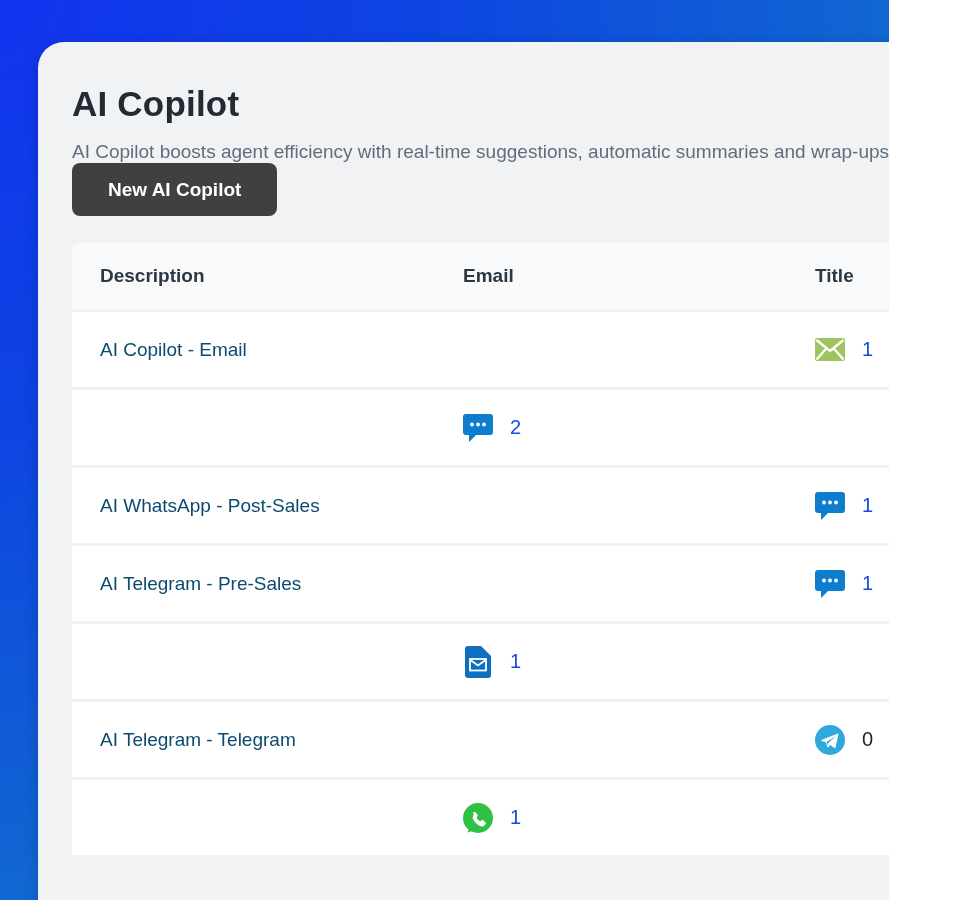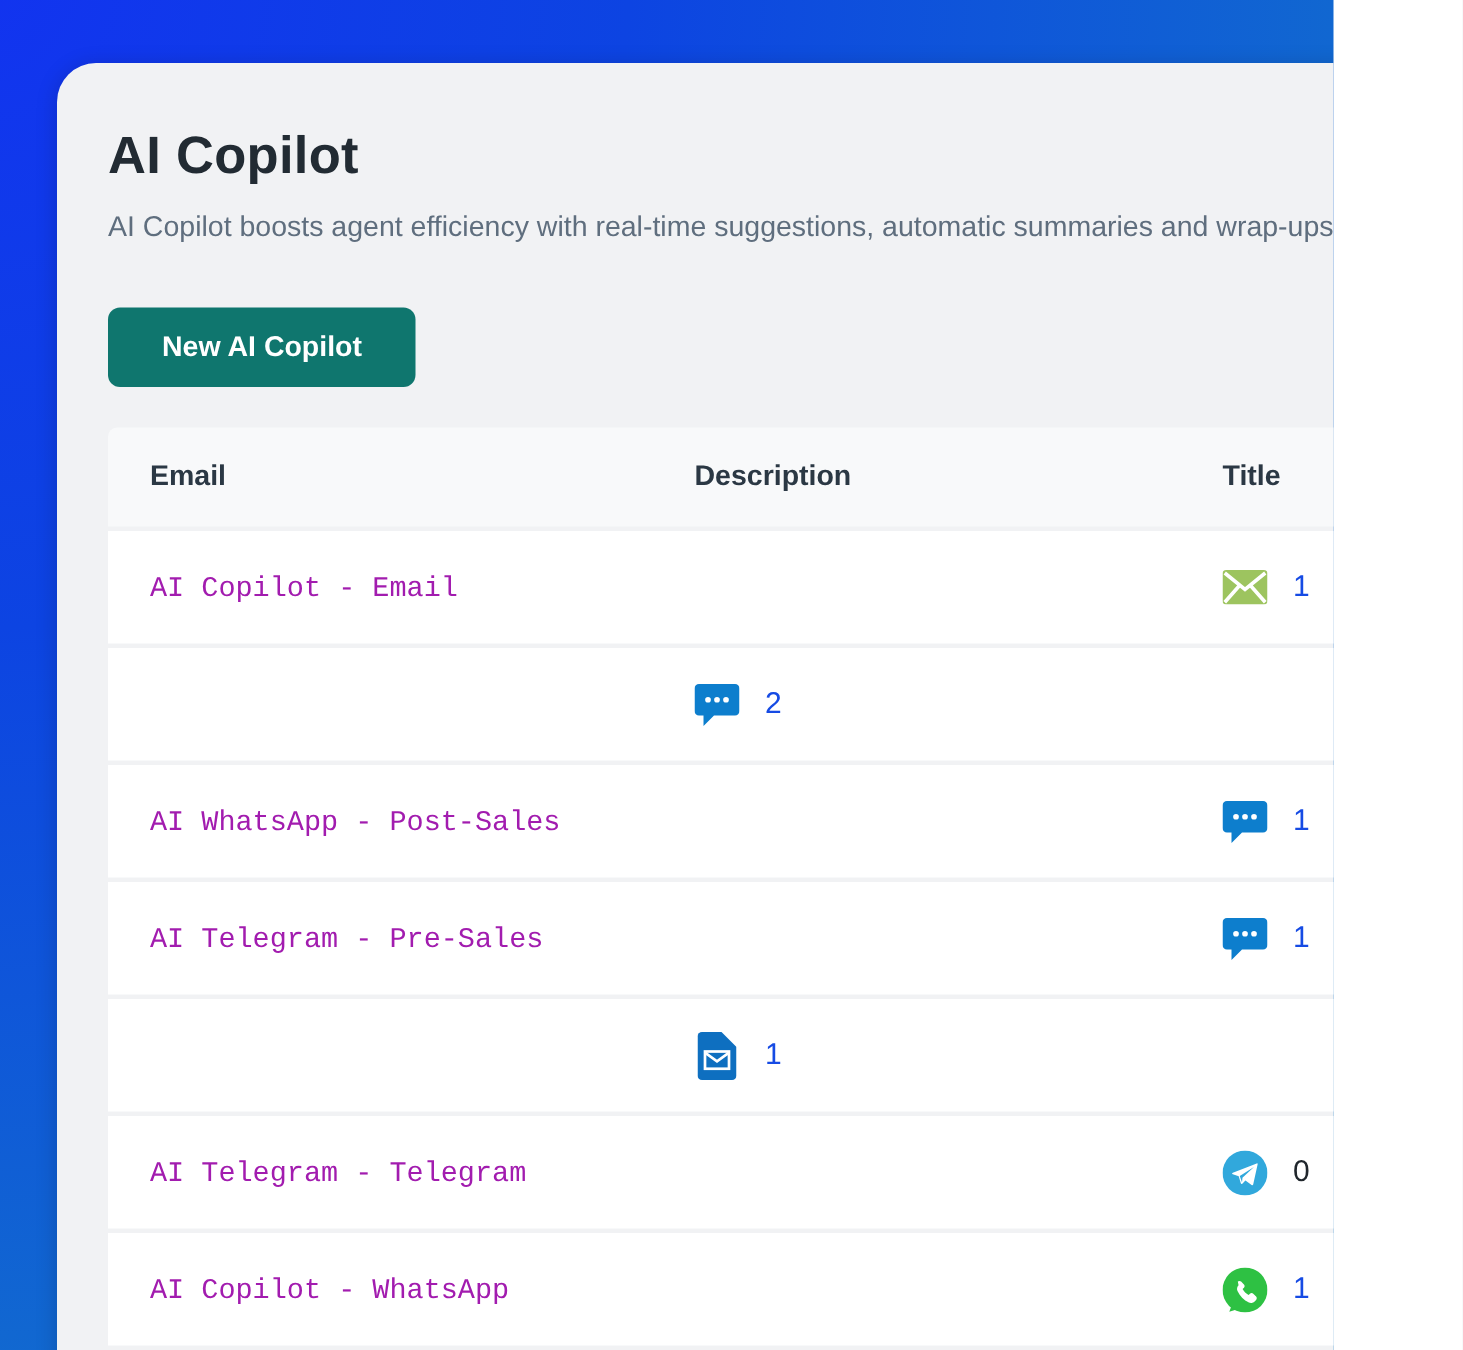--- a/index.html
+++ b/index.html
@@ -29,23 +29,22 @@
     letter-spacing: 0.2px;
   }
   .page-subtitle {
     margin-top: 17px;
     font-size: 19px;
     color: #5f6e7e;
     white-space: nowrap;
     overflow: hidden;
   }
   .new-btn {
-    margin-top: 42px;
     display: inline-block;
-    background: #0f766e;
+    background: #404040;
     color: #ffffff;
     font-family: inherit;
     font-size: 19px;
     font-weight: 700;
     border: none;
     border-radius: 8px;
     height: 53px;
     padding: 0 36px;
     cursor: pointer;
   }
@@ -69,24 +68,23 @@
     display: grid;
     grid-template-columns: 363px 352px 1fr;
     align-items: center;
     height: 75px;
     background: #ffffff;
     margin-top: 3px;
     font-size: 19px;
   }
   .row .cell { padding-left: 28px; }
   .copilot-link {
-    color: #a21caf;
+    color: #0c4a6e;
     text-decoration: none;
     cursor: pointer;
-    font-family: Liberation Mono, monospace;
   }
   .title-cell {
     display: flex;
     align-items: center;
     gap: 17px;
   }
   .icon { display: inline-flex; width: 30px; height: 32px; align-items: center; justify-content: center; flex: 0 0 auto; }
   .count { font-size: 20px; color: #164be4; }
   .count.dark { color: #20262c; }
 </style>
@@ -97,22 +95,22 @@
   <div class="card">
 
     <h1 class="page-title">AI Copilot</h1>
     <div class="page-subtitle">AI Copilot boosts agent efficiency with real-time suggestions, automatic summaries and wrap-ups, and text enhancements.</div>
 
     <button class="new-btn">New AI Copilot</button>
 
     <div class="table">
 
       <div class="thead">
+        <div class="cell">Description</div>
         <div class="cell">Email</div>
-        <div class="cell">Description</div>
         <div class="cell">Title</div>
       </div>
 
       <div class="row">
         <div class="cell"><a class="copilot-link">AI Copilot - Email</a></div>
         <div class="cell"></div>
         <div class="cell title-cell">
           <span class="icon">
             <svg width="30" height="23" viewBox="0 0 30 23">
                 <rect width="30" height="23" rx="2.5" fill="#9dc45f"></rect>
@@ -193,21 +191,20 @@
             <svg width="30" height="30" viewBox="0 0 30 30">
                 <circle cx="15" cy="15" r="15" fill="#31a8dc"></circle>
                 <path d="M22.8 8.6 L6.9 14.8 c-.7.3-.7.9 0 1.1 l3.9 1.3 1.4 4.6 c.2.6.6.7 1 .3 l2.1-2.1 4.1 3 c.5.3 1 .1 1.1-.5 l2.9-13.1 c.2-.8-.3-1.2-.6-.8z M11.5 17 l9.5-6 -7.7 7.1 -.3 3 z" fill="#ffffff"></path>
               </svg>
           </span>
           <span class="count dark">0</span>
         </div>
       </div>
 
       <div class="row">
-        <div class="cell"><a class="copilot-link">AI Copilot - WhatsApp</a></div>
         <div class="cell"></div>
         <div class="cell title-cell">
           <span class="icon">
             <svg width="30" height="30" viewBox="0 0 30 30">
                 <path d="M7 23 L4.5 29.5 L11 27.5 z" fill="#2ec143"></path>
                 <circle cx="15" cy="15" r="15" fill="#2ec143"></circle>
                 <path d="M10.2 9.4 c.6 -.6 1.6 -.6 2.2 0 l1.9 1.9 c.6 .6 .6 1.6 0 2.2 l-.9 .9 c.9 1.7 2.3 3.1 4 4 l.9 -.9 c.6 -.6 1.6 -.6 2.2 0 l1.9 1.9 c.6 .6 .6 1.6 0 2.2 l-1 1 c-1 1 -2.5 1.3 -3.8 .7 -3.4 -1.5 -6.1 -4.2 -7.6 -7.6 -.6 -1.3 -.3 -2.8 .7 -3.8 z" fill="#ffffff"></path>
               </svg>
           </span>
           <span class="count">1</span>

